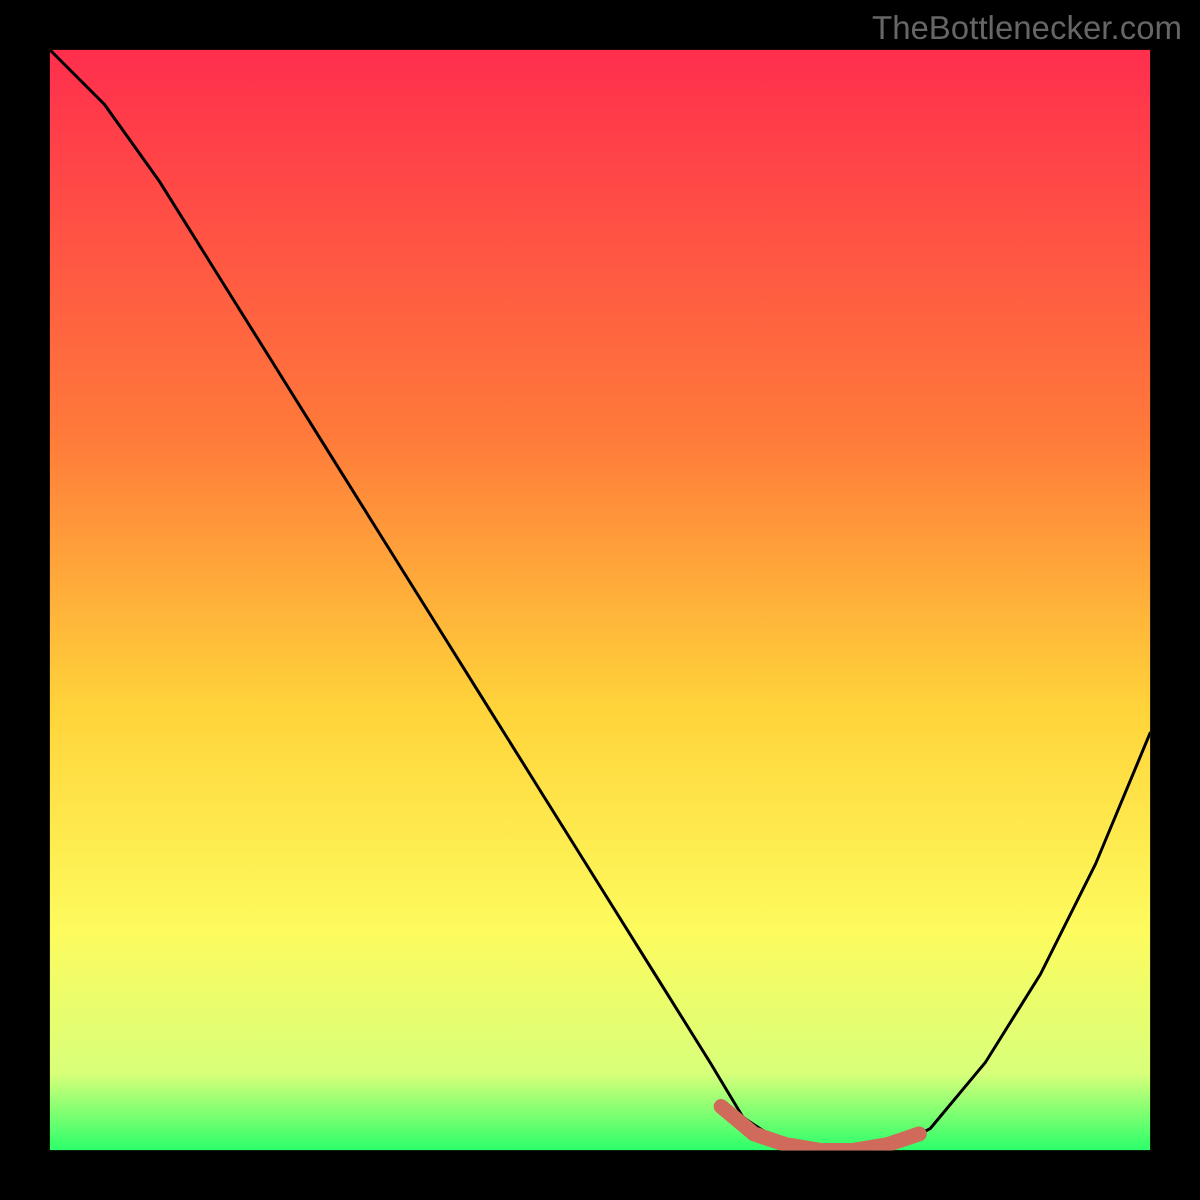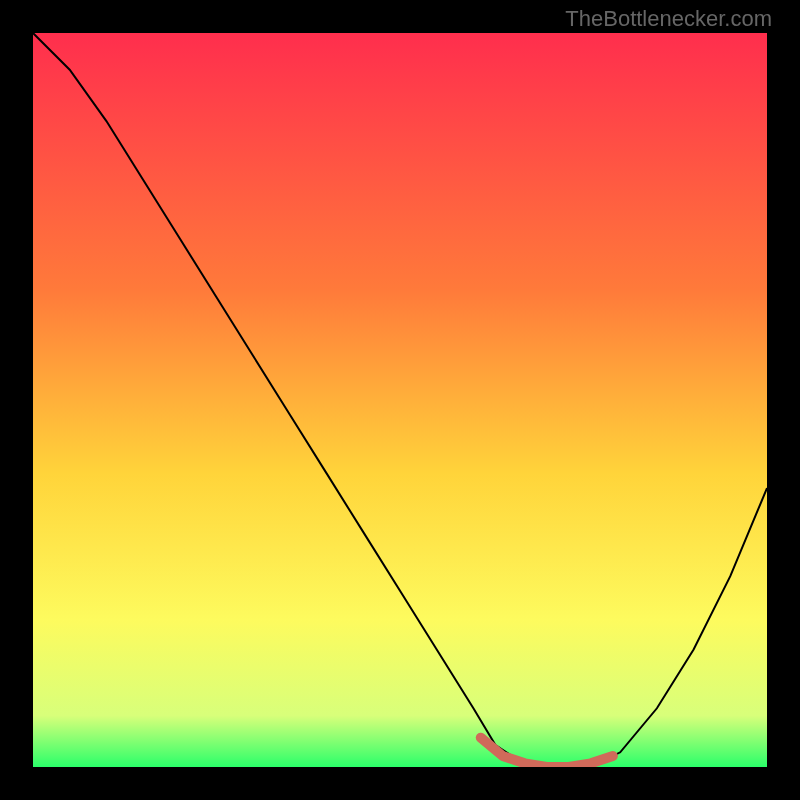--- a/index.html
+++ b/index.html
@@ -7,21 +7,21 @@
     padding: 0;
     width: 800px;
     height: 800px;
     background: #000;
     position: relative;
     font-family: Arial, sans-serif;
   }
   .watermark {
     position: absolute;
     top: 6px;
-    right: 28px;
+    right: 12px;
     color: #666;
     font-size: 22px;
     font-weight: normal;
     z-index: 10;
   }
   .plot-area {
     position: absolute;
     left: 33px;
     top: 33px;
     width: 734px;

